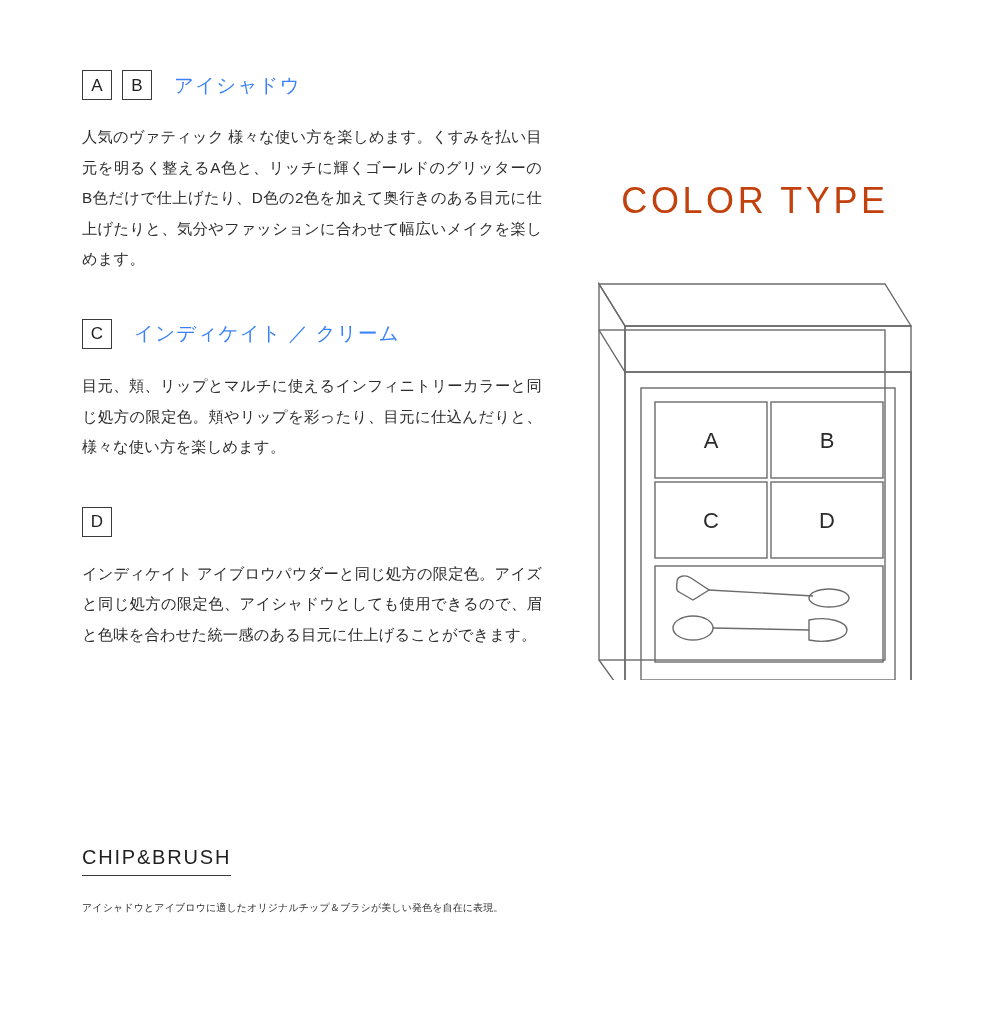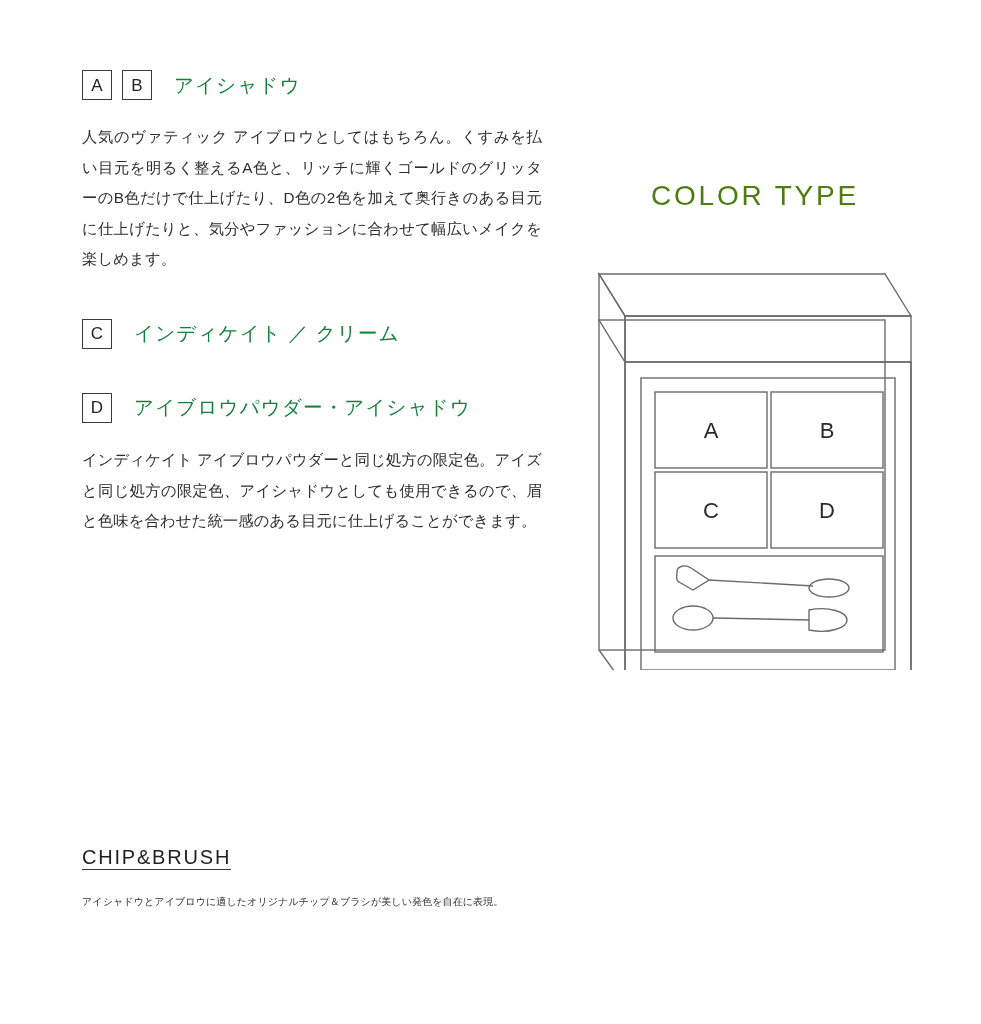--- a/index.html
+++ b/index.html
@@ -47,21 +47,21 @@
     justify-content: center;
     font-size: 17px;
     line-height: 1;
     color: #222;
     box-sizing: border-box;
     flex: none;
   }
   .sec-title {
     font-size: 19.5px;
     letter-spacing: 0.06em;
-    color: #15803d;
+    color: #3b82f6;
     margin-left: 12px;
     white-space: nowrap;
   }
   .sec-body {
     font-size: 15.3px;
     line-height: 2.0;
     letter-spacing: 0.01em;
     color: #2d2d2d;
     text-align: justify;
   }
@@ -72,41 +72,42 @@
     left: 82px;
     top: 846px;
     width: 820px;
   }
   .chip-title {
     display: inline-block;
     font-size: 20px;
     letter-spacing: 0.09em;
     color: #1f1f1f;
     border-bottom: 1px solid #3a3a3a;
+    padding-bottom: 6px;
   }
   .chip-text {
     margin-top: 22px;
     font-size: 10px;
     line-height: 1.9;
     letter-spacing: 0.01em;
     color: #2d2d2d;
   }
 
   
   .right-col {
     position: absolute;
     left: 575px;
     top: 180px;
     width: 360px;
   }
   .color-type-title {
     text-align: center;
-    font-size: 28px;
+    font-size: 36px;
     letter-spacing: 0.1em;
-    color: #4d7c0f;
+    color: #c2410c;
     margin-bottom: 38px;
   }
   .palette-wrap {
     display: flex;
     justify-content: center;
   }
   svg { display: block; }
 </style>
 </head>
 <body>
@@ -114,34 +115,34 @@
 <div class="page">
 
   <div class="left-col">
 
     <div class="section">
       <div class="sec-head">
         <span class="letter-box">A</span>
         <span class="letter-box">B</span>
         <span class="sec-title">アイシャドウ</span>
       </div>
-      <p class="sec-body">人気のヴァティック アイブロウとしてはもちろん。くすみを払い目元を明るく整えるA色と、リッチに輝くゴールドのグリッターのB色だけで仕上げたり、D色の2色を加えて奥行きのある目元に仕上げたりと、気分やファッションに合わせて幅広いメイクを楽しめます。</p>
+      <p class="sec-body">人気のヴァティック 様々な使い方を楽しめます。くすみを払い目元を明るく整えるA色と、リッチに輝くゴールドのグリッターのB色だけで仕上げたり、D色の2色を加えて奥行きのある目元に仕上げたりと、気分やファッションに合わせて幅広いメイクを楽しめます。</p>
     </div>
 
     <div class="section">
       <div class="sec-head">
         <span class="letter-box">C</span>
         <span class="sec-title">インディケイト ／ クリーム</span>
       </div>
+      <p class="sec-body">目元、頬、リップとマルチに使えるインフィニトリーカラーと同じ処方の限定色。頬やリップを彩ったり、目元に仕込んだりと、様々な使い方を楽しめます。</p>
     </div>
 
     <div class="section">
       <div class="sec-head">
         <span class="letter-box">D</span>
-        <span class="sec-title">アイブロウパウダー・アイシャドウ</span>
       </div>
       <p class="sec-body">インディケイト アイブロウパウダーと同じ処方の限定色。アイズと同じ処方の限定色、アイシャドウとしても使用できるので、眉と色味を合わせた統一感のある目元に仕上げることができます。</p>
     </div>
 
   </div>
 
   <div class="chip-block">
     <div class="chip-title">CHIP&amp;BRUSH</div>
     <div class="chip-text">アイシャドウとアイブロウに適したオリジナルチップ＆ブラシが美しい発色を自在に表現。</div>
   </div>

